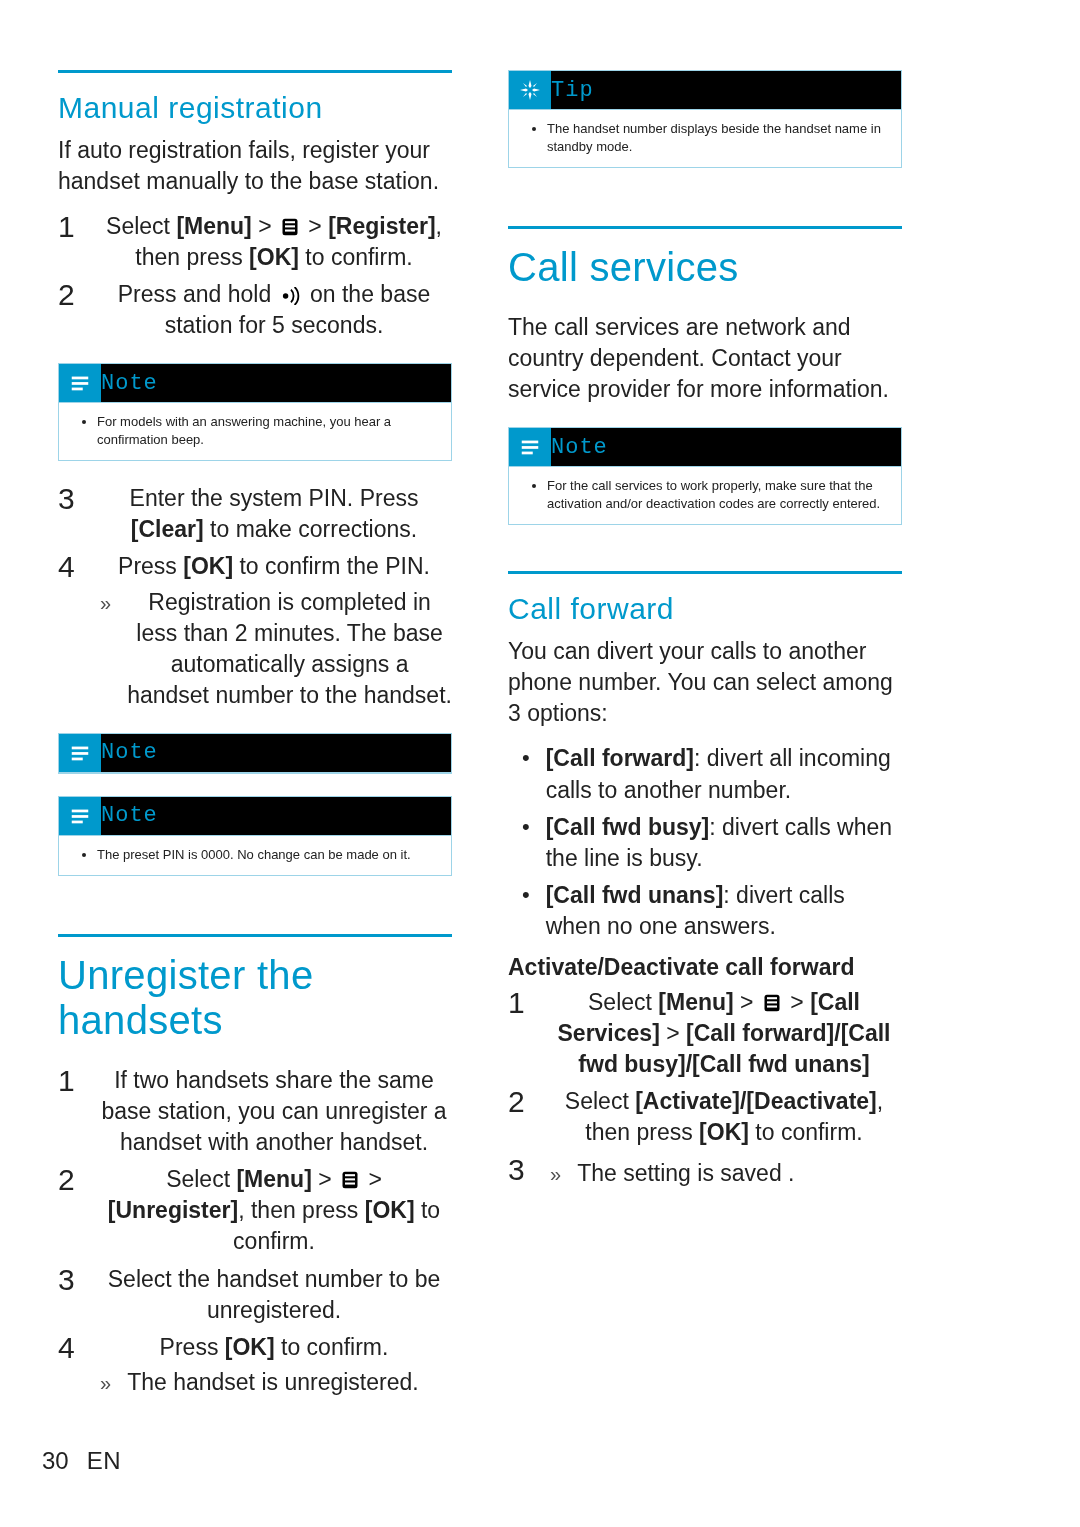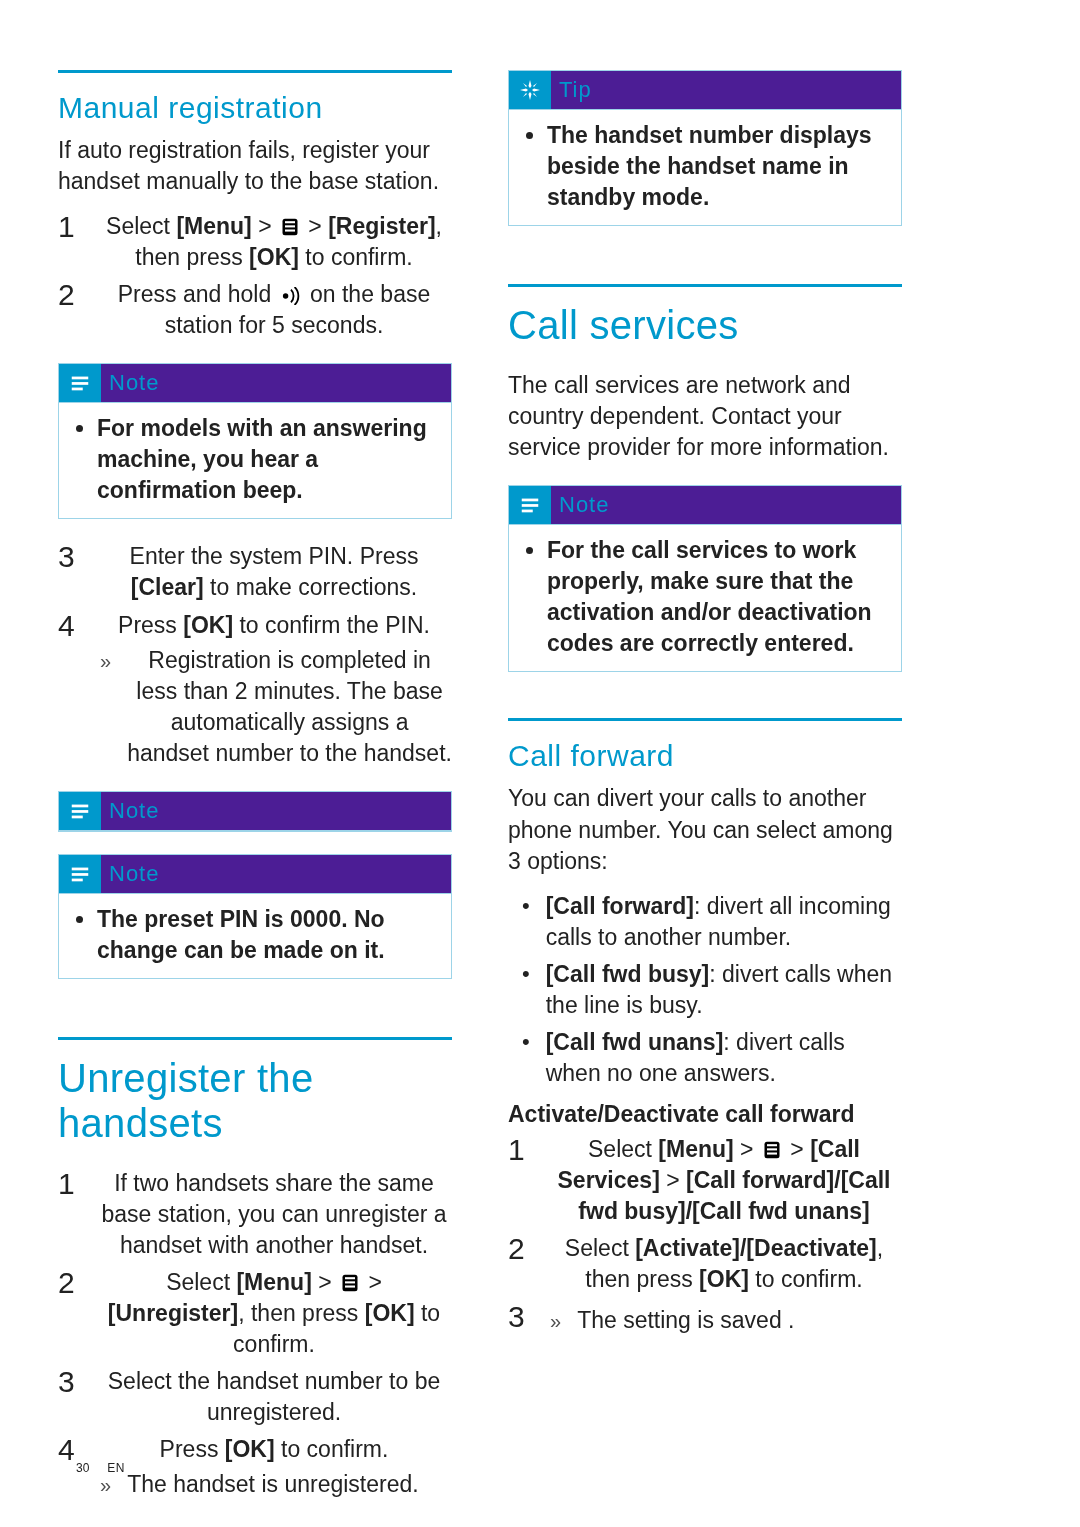--- a/index.html
+++ b/index.html
@@ -117,24 +117,24 @@
   
   .callout {
     border: 1px solid #9dd4e8;
     margin: 22px 0 22px 0;
     font-size: 18.5px;
     position: relative;
   }
   .callout .hdr {
     display: flex;
     align-items: center;
-    gap: 8px;
     height: 38px;
     border-bottom: 1px solid #9dd4e8;
-    background: #4c1d95;
+    background: #000000;
+    font-family: Liberation Mono, monospace;
   }
   .callout .hdr .iconbox {
     width: 42px;
     height: 38px;
     background: #0099cc;
     display: flex;
     align-items: center;
     justify-content: center;
   }
   .callout .hdr .label {
@@ -144,35 +144,35 @@
   }
   .callout .body {
     padding: 10px 14px 12px 18px;
   }
   .callout .body ul {
     list-style: disc;
     padding-left: 20px;
     margin: 0;
   }
   .callout .body li {
-    font-size: 23px;
+    font-size: 13px;
     line-height: 1.35;
-    font-weight: 700;
+    font-weight: 400;
   }
   .icon-svg { display: block; }
   .inline-icon {
     display: inline-block;
     vertical-align: -3px;
     margin: 0 2px;
   }
   .footer {
     position: absolute;
     bottom: 52px;
-    left: 76px;
-    font-size: 12px;
+    left: 42px;
+    font-size: 24px;
     font-weight: 300;
   }
   .footer .pn { margin-right: 18px; }
   .footer .lang { font-weight: 400; letter-spacing: 0.5px; }
   .gap { height: 36px; }
 </style>
 </head>
 <body>
 
 <div class="page">

